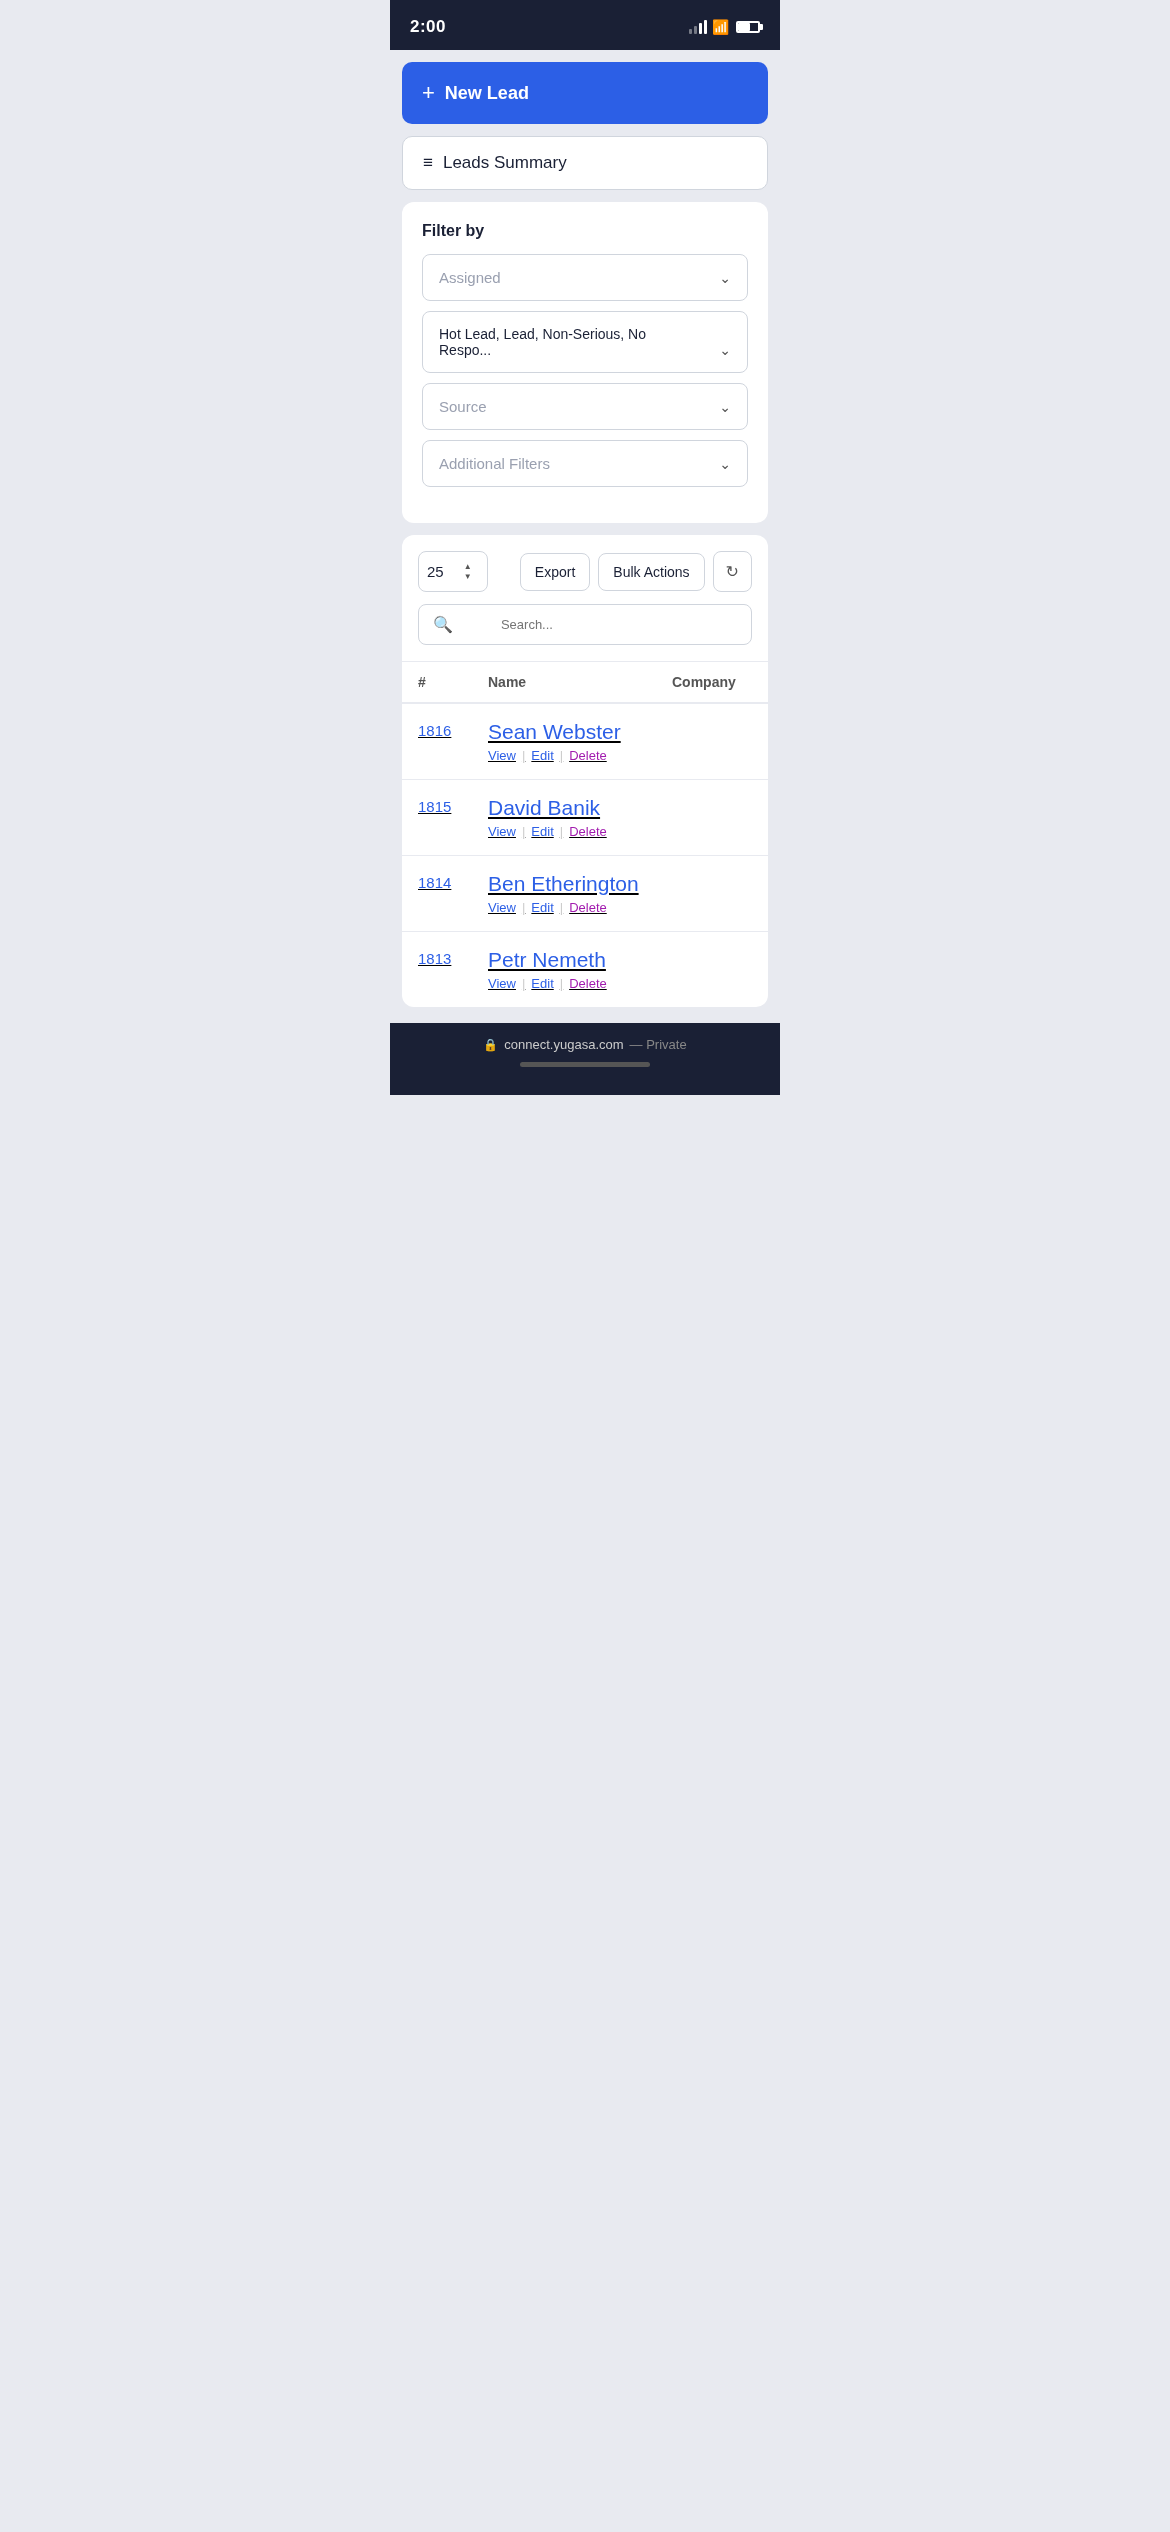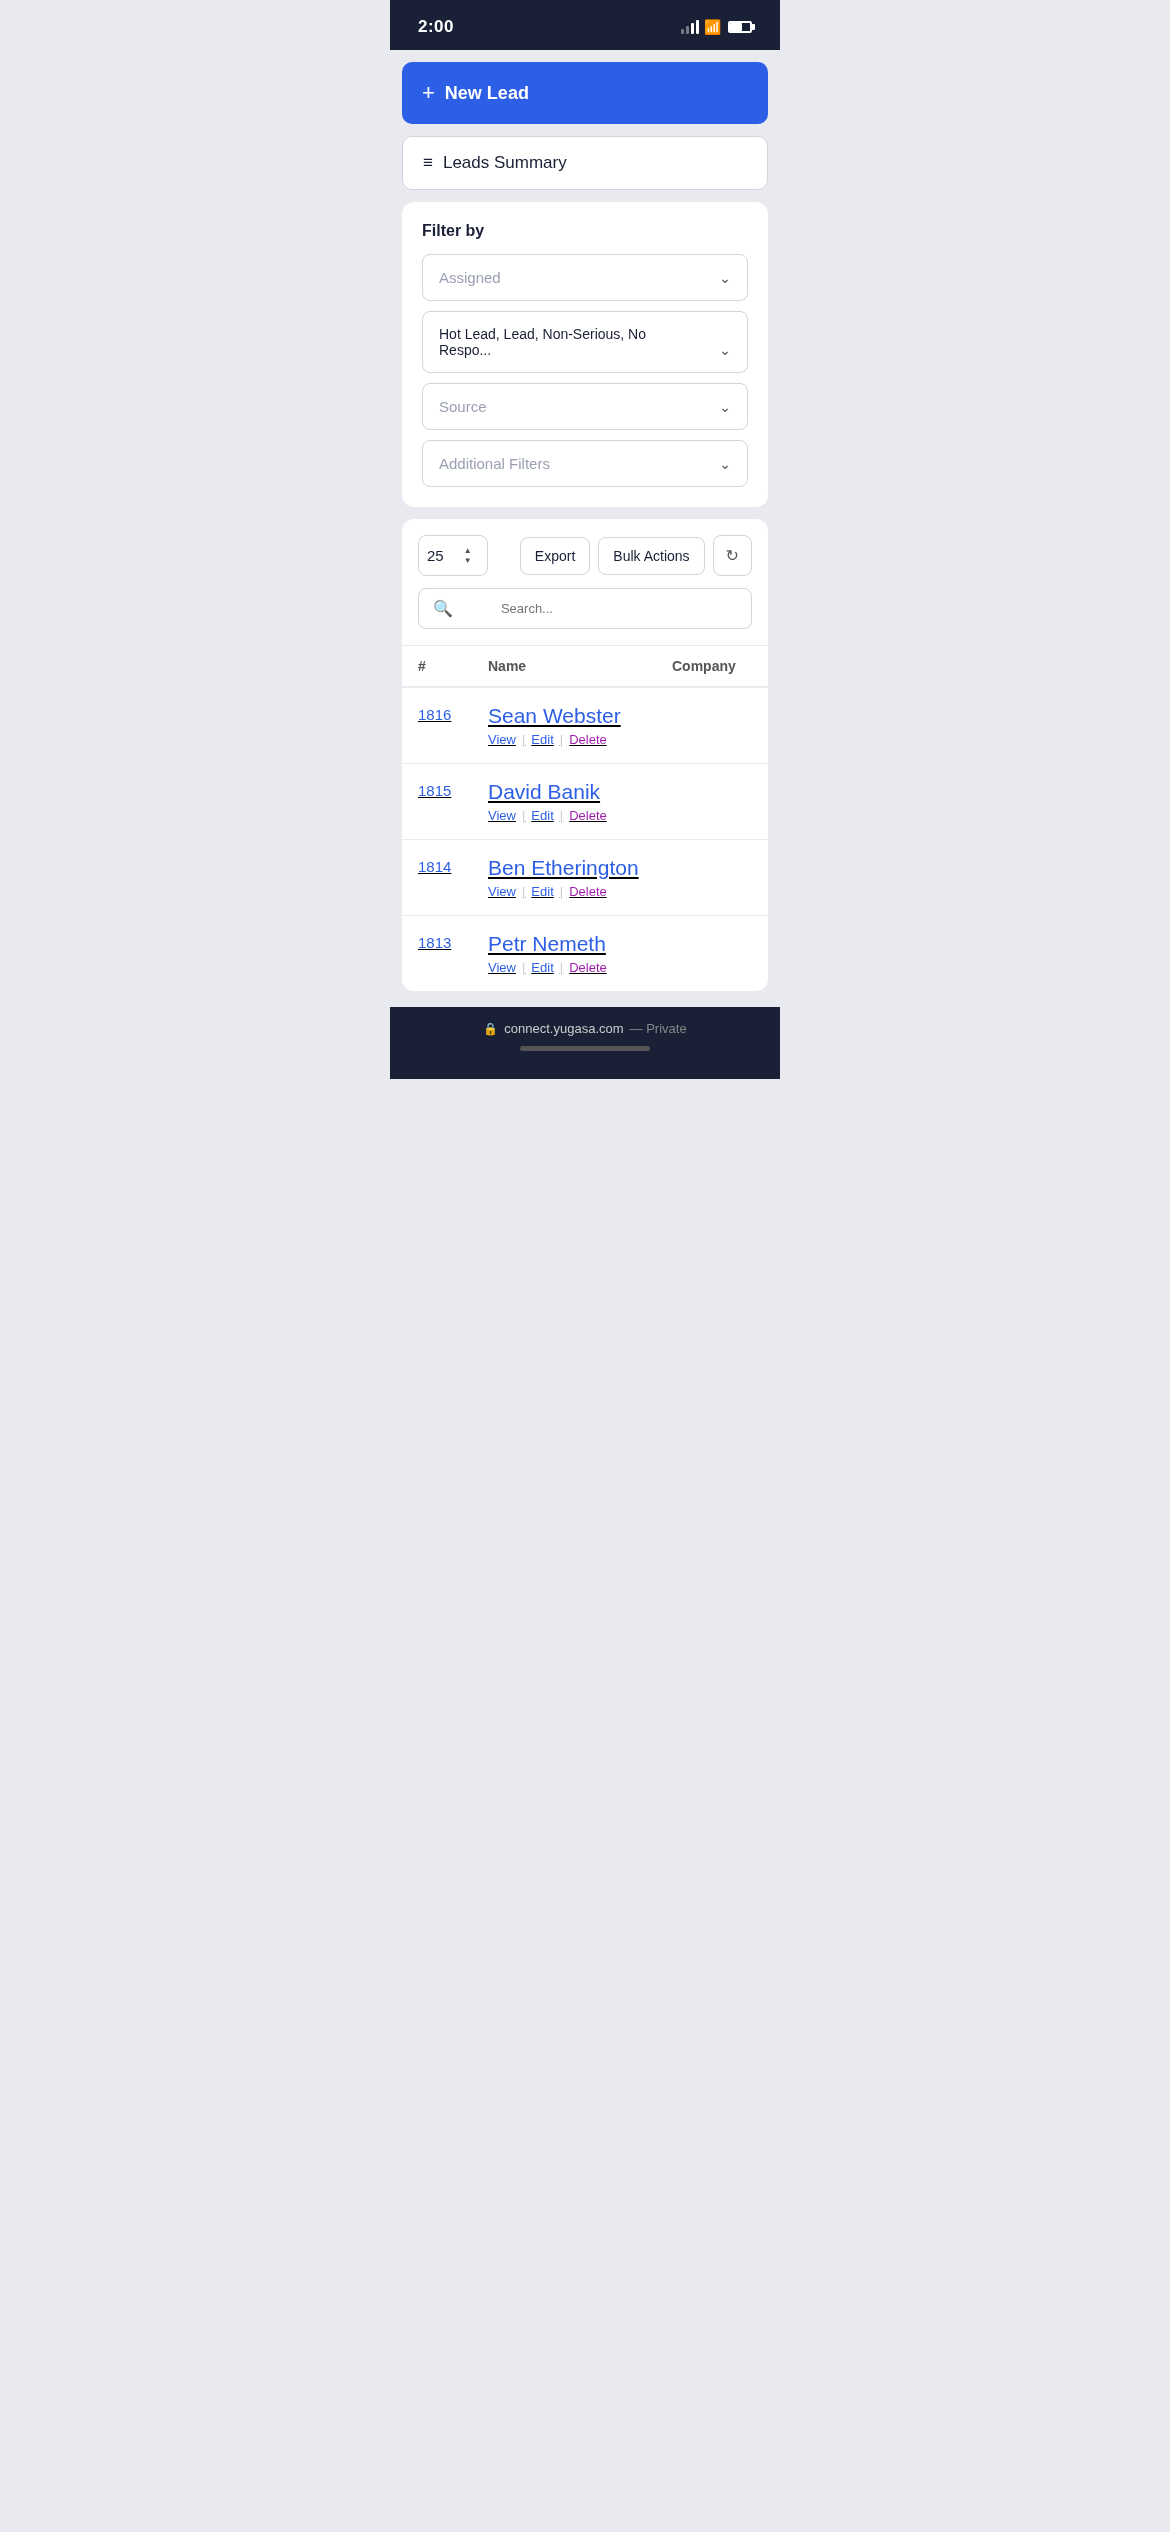--- a/index.html
+++ b/index.html
@@ -14,21 +14,21 @@
       position: relative;
     }
 
     
     .status-bar {
       background: #1a2035;
       color: white;
       display: flex;
       justify-content: space-between;
       align-items: center;
-      padding: 12px 28px 8px;
+      padding: 12px 20px 8px;
       height: 50px;
     }
     .status-time {
       font-size: 17px;
       font-weight: 600;
       letter-spacing: 0.5px;
     }
     .status-icons {
       display: flex;
       align-items: center;
@@ -365,21 +365,21 @@
   <div class="filter-dropdown has-value">
     <span style="color:#1a2035; font-size:14px;">Hot Lead, Lead, Non-Serious, No Respo...</span>
     <span class="chevron">⌄</span>
   </div>
 
   <div class="filter-dropdown">
     <span style="color:#9aa0b0;">Source</span>
     <span class="chevron">⌄</span>
   </div>
 
-  <div class="filter-dropdown" style="margin-bottom:0;">
+  <div class="filter-dropdown" style="margin-bottom:16px;">
     <span style="color:#9aa0b0;">Additional Filters</span>
     <span class="chevron">⌄</span>
   </div>
 </div>
 
 <div class="table-controls">
   <div class="controls-row">
     <div class="page-size-select">
       <span>25</span>
       <div class="stepper">

